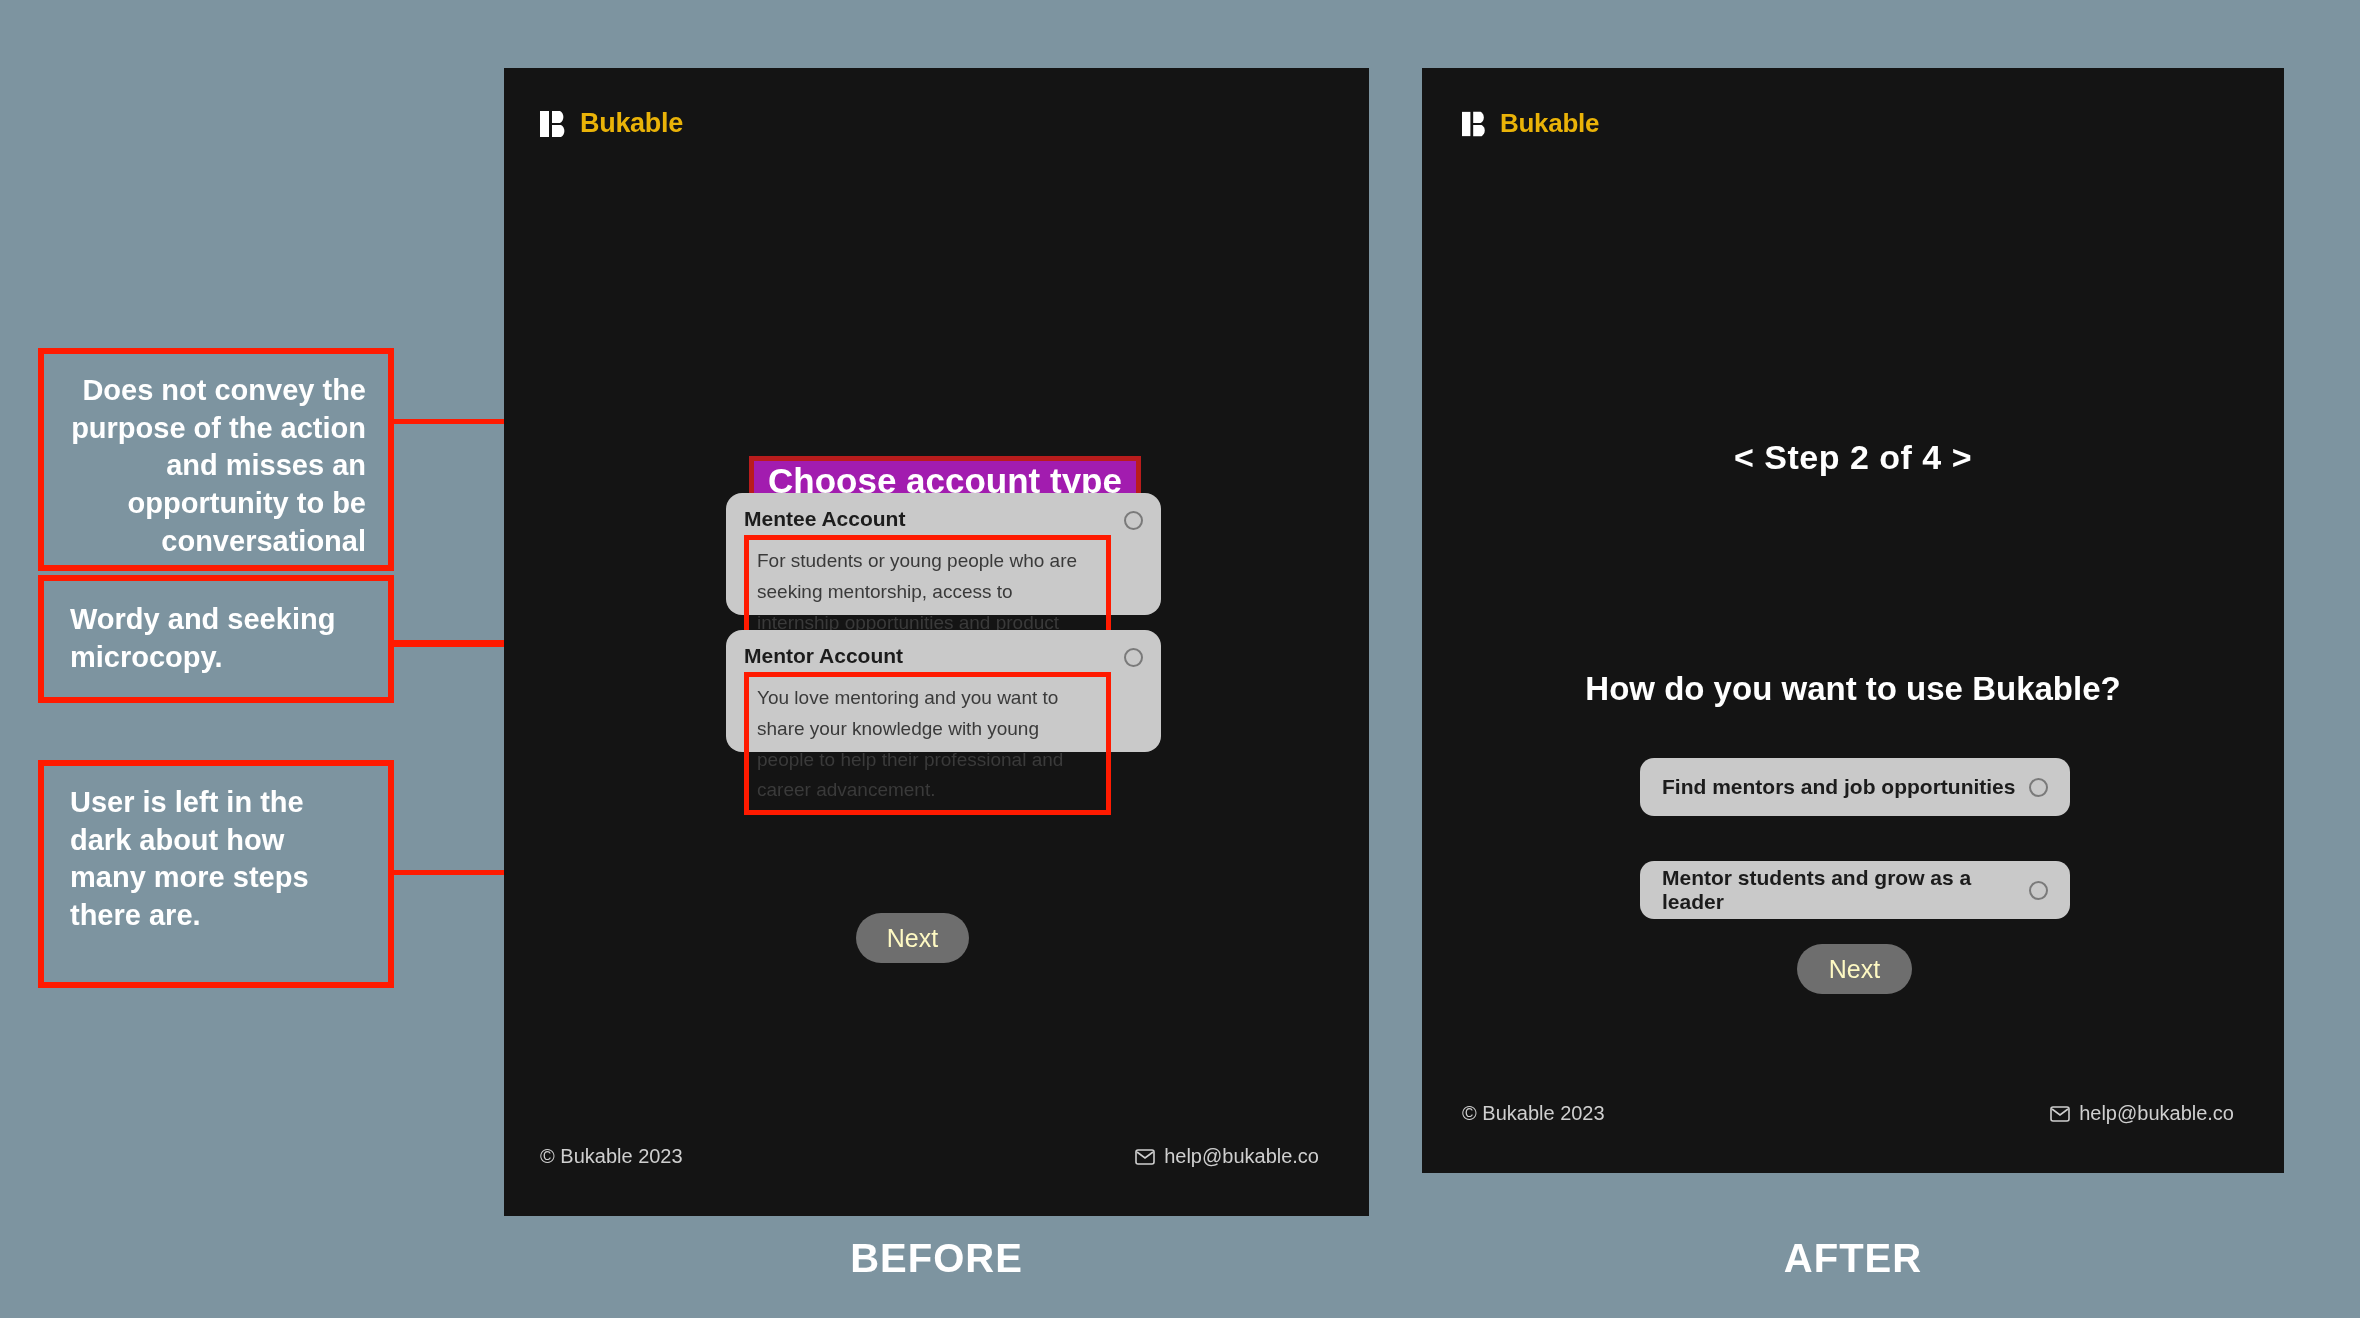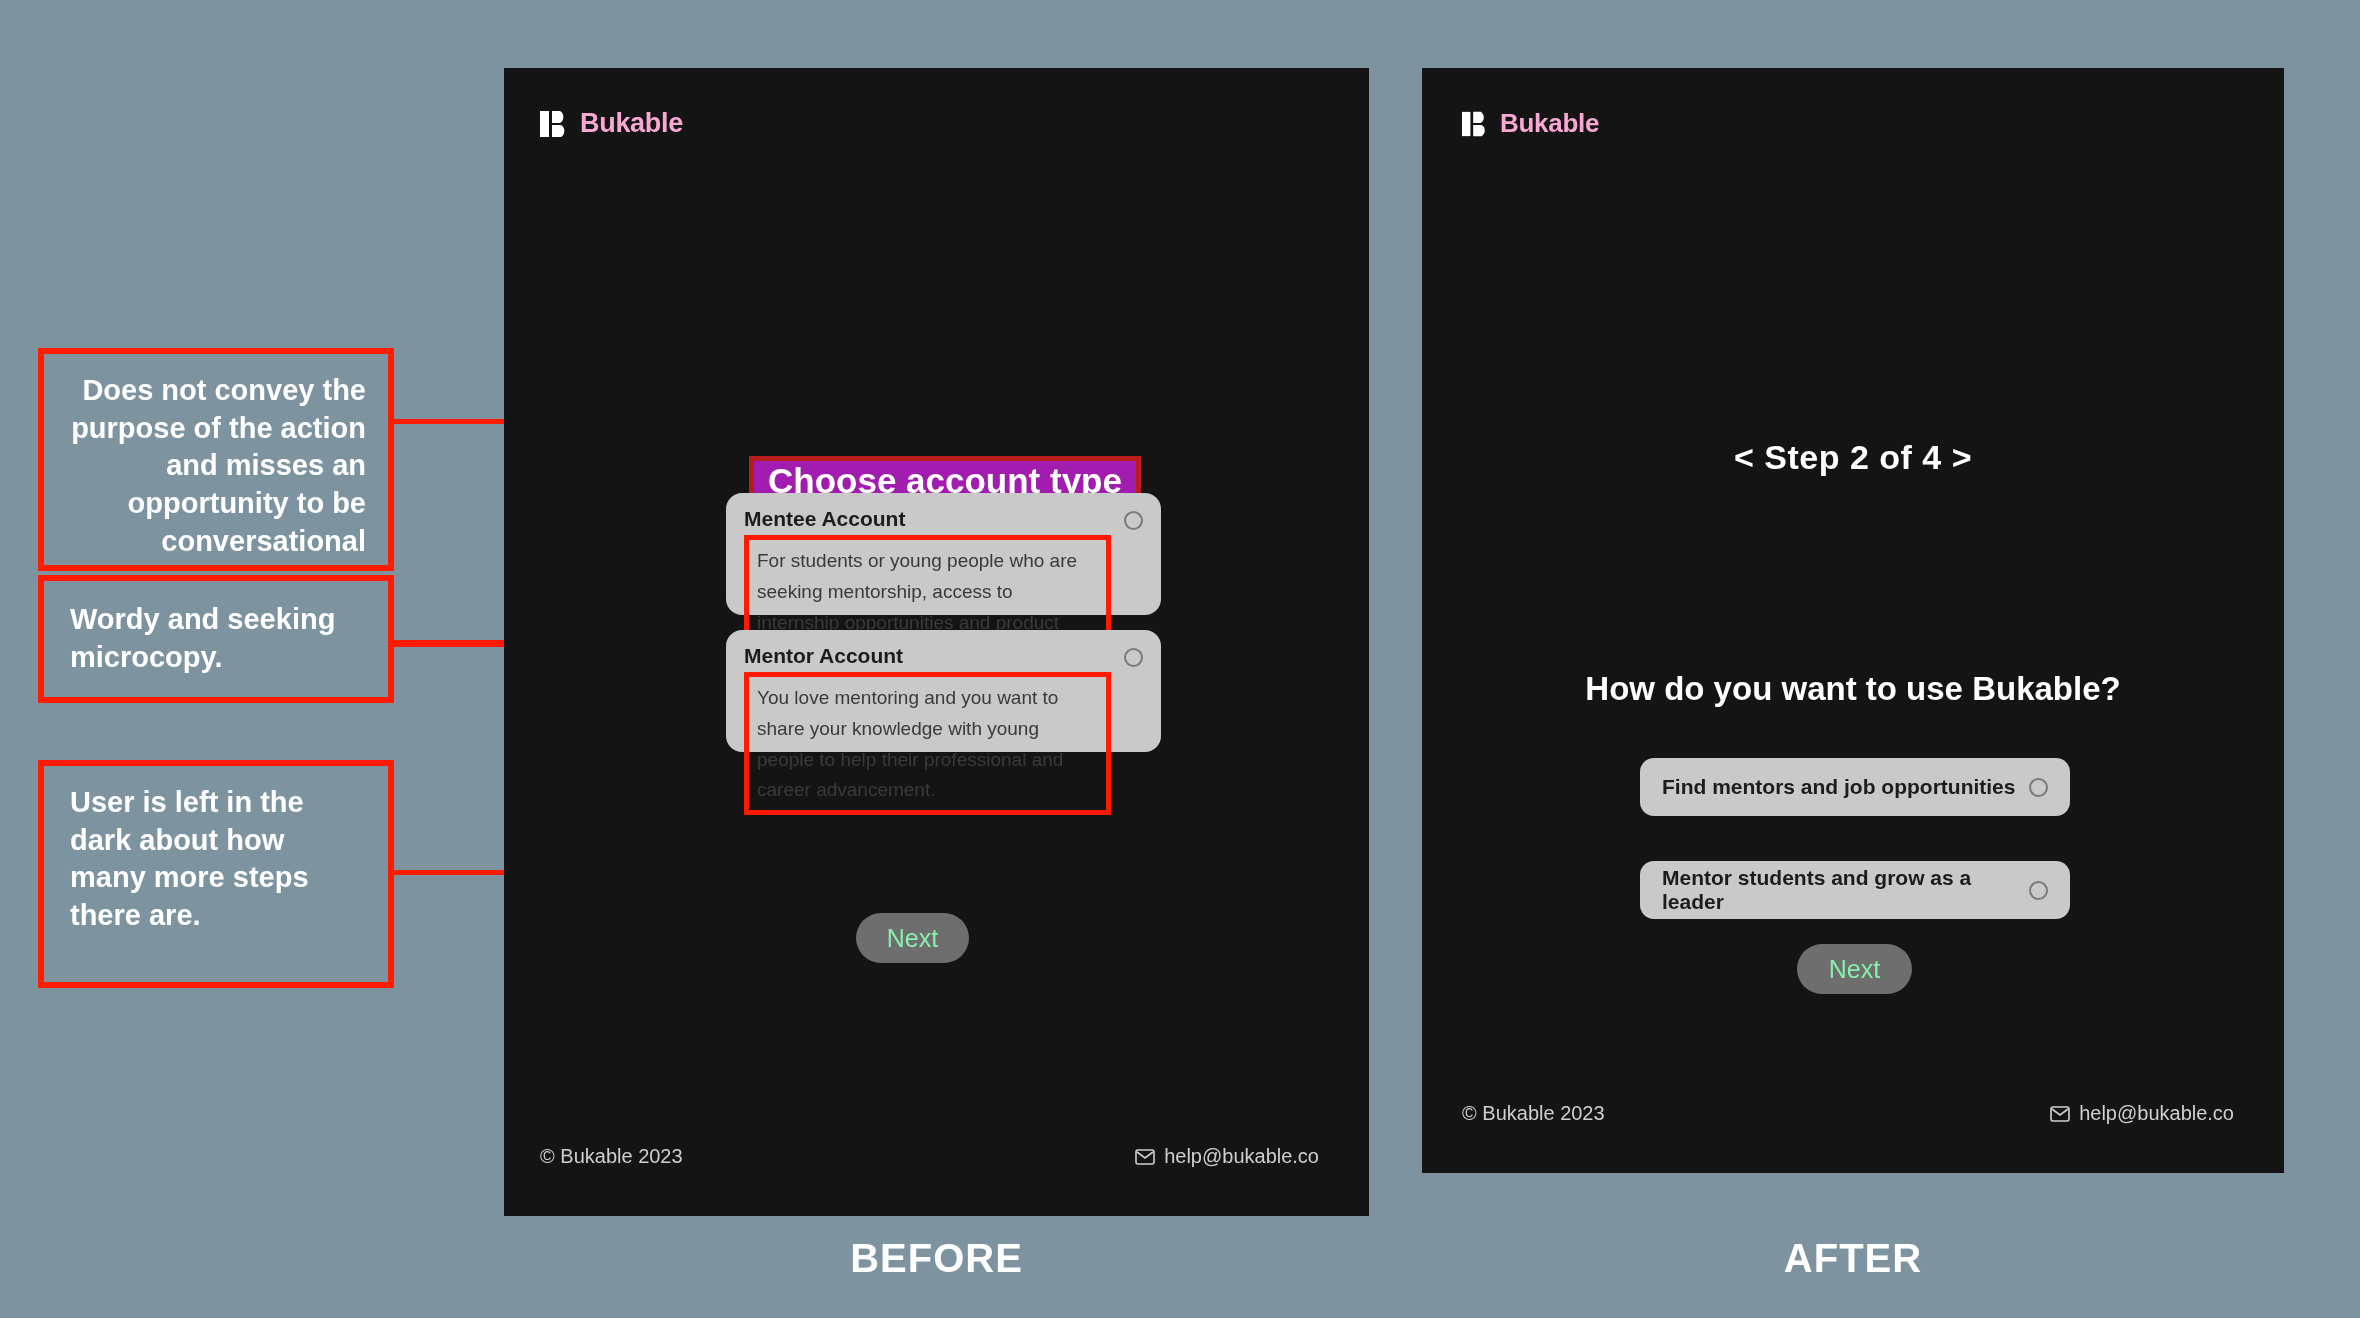--- a/index.html
+++ b/index.html
@@ -37,21 +37,21 @@
     color:#ffffff;
     font-size:40px;
     font-weight:bold;
     letter-spacing:1px;
     text-align:center;
   }
 
   
   .logo { position:absolute; display:flex; align-items:center; gap:10px; }
   .logo-mark { position:relative; display:block; }
-  .logo-word { color:#f9a8d4; font-weight:bold; letter-spacing:-0.3px; }
+  .logo-word { color:#eab308; font-weight:bold; letter-spacing:-0.3px; }
 
   
   .b-title {
     position:absolute;
     color:#ffffff;
     font-size:35px;
     font-weight:bold;
     white-space:nowrap;
     padding:0 14px;
     border:5px solid #b91c1c;
@@ -82,21 +82,21 @@
   .radio {
     position:absolute;
     width:19px; height:19px;
     border:2px solid #7a7a7a;
     border-radius:50%;
     background:transparent;
   }
   .next-btn {
     position:absolute;
     background:#6e6e6e;
-    color:#86efac;
+    color:#fef9c3;
     border:none;
     border-radius:999px;
     font-size:25px;
     font-family:"Liberation Sans", sans-serif;
     cursor:pointer;
   }
   .footer-left, .footer-right {
     position:absolute;
     color:#cfcfcf;
     font-size:20px;

